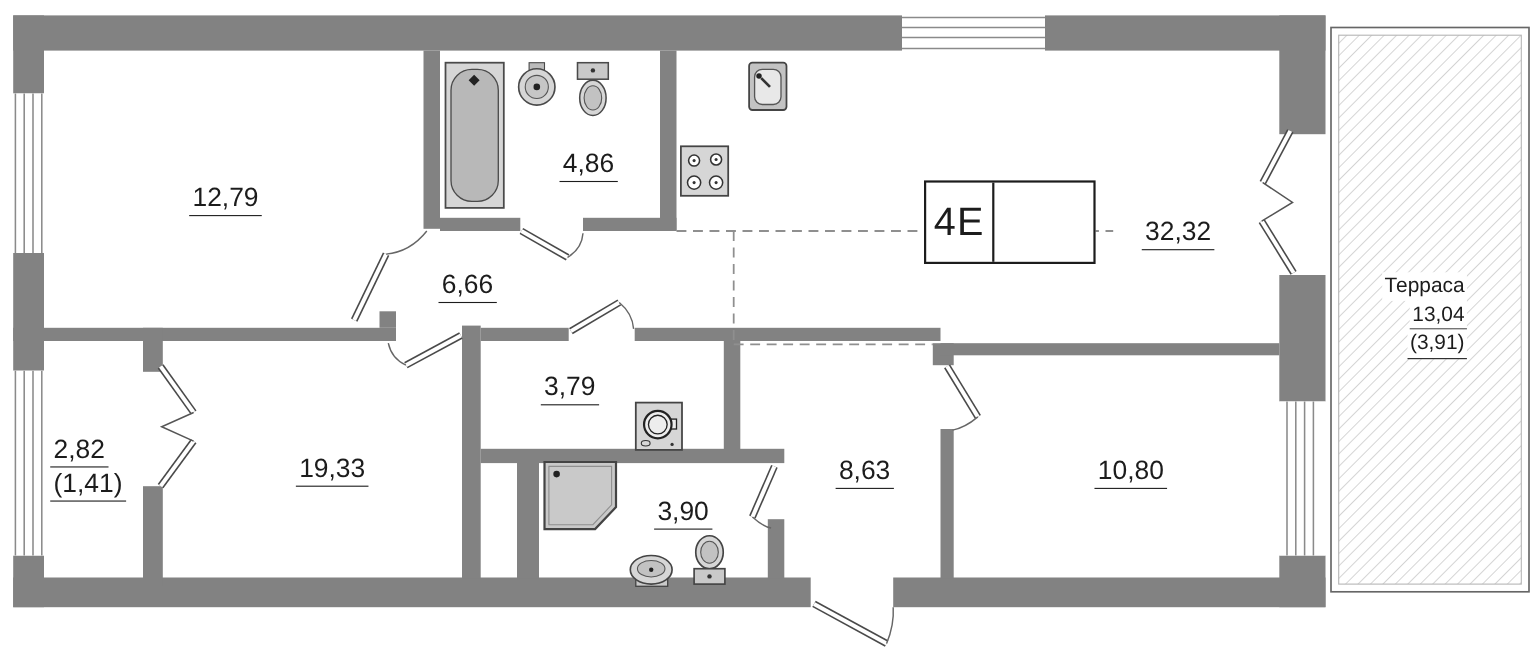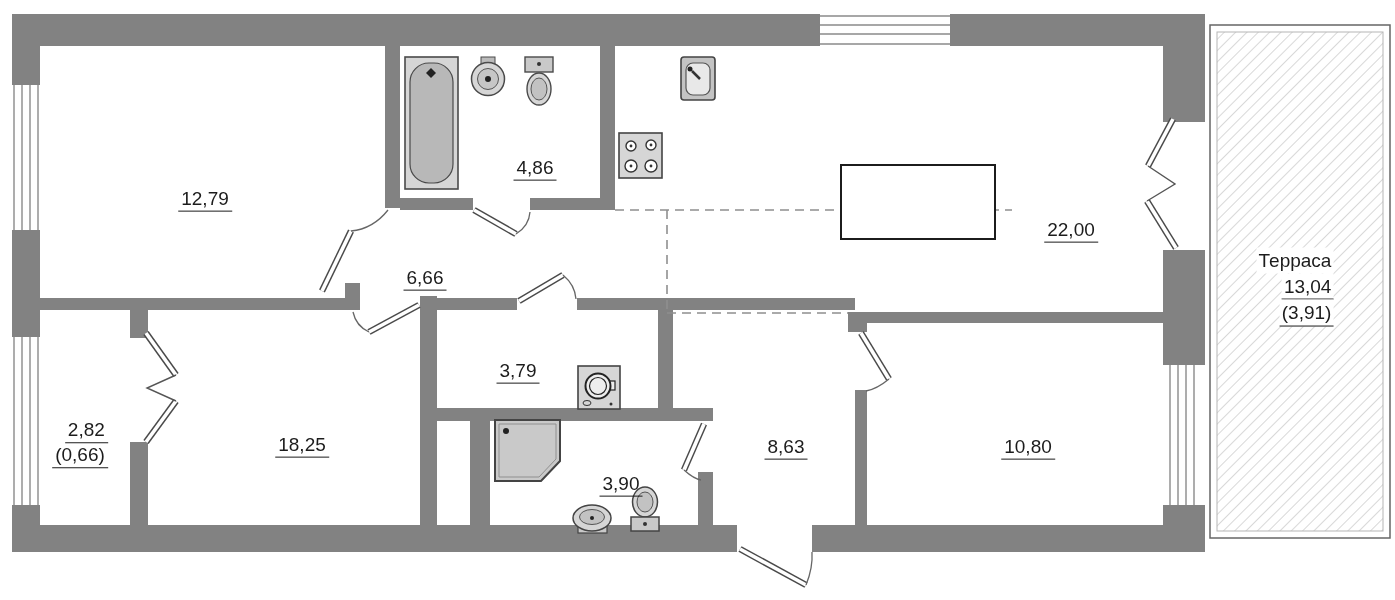--- a/index.html
+++ b/index.html
@@ -1,20 +1,20 @@
 <!DOCTYPE html>
 <html><head>
 <meta charset="utf-8">
 <style>
   html,body{margin:0;padding:0;background:#ffffff;}
   #stage{position:relative;width:1395px;height:600px;background:#fff;overflow:hidden;
          font-family:"Liberation Sans",sans-serif;color:#1c1c1c;}
   #plan-svg{position:absolute;left:0;top:0;}
-  .room-label{position:absolute;transform:translate(-50%,-50%);text-align:right;
-              font-size:19px;line-height:1.25;color:#1c1c1c;white-space:nowrap;margin-top:18px;}
+  .room-label{position:absolute;transform:translate(-50%,-50%);text-align:left;
+              font-size:24px;line-height:1.25;color:#1c1c1c;white-space:nowrap;}
   .room-label .u{border-bottom:1.6px solid #1c1c1c;padding:0 3px;display:inline-block;}
   .terrace-label{position:absolute;transform:translate(-50%,-50%);text-align:right;
                  font-size:19px;line-height:1.35;color:#1c1c1c;}
   .terrace-label span{background:#fff;padding:0 2px;display:inline-block;}
   .terrace-label .u{border-bottom:1.6px solid #1c1c1c;margin-left:18px;}
   #info-box{position:absolute;left:840px;top:164px;width:156px;height:76px;
             border:2px solid #1c1c1c;background:#fff;display:flex;box-sizing:border-box;}
   #info-unit{width:60px;border-right:2px solid #1c1c1c;display:flex;align-items:center;
              justify-content:center;font-size:36px;letter-spacing:1px;}
   #info-rows{flex:1;display:flex;flex-direction:column;}
@@ -219,33 +219,34 @@
       <g stroke="#555555" stroke-width="1.4" fill="none">
         <polyline points="176,375 147,388 176,401"></polyline>
         <polyline points="1148,166 1175,184 1147,201"></polyline>
       </g>
     </g>
   </svg>
 
   <div class="room-label" style="left:205px;top:181px"><span class="u">12,79</span></div>
   <div class="room-label" style="left:535px;top:150px"><span class="u">4,86</span></div>
   <div class="room-label" style="left:425px;top:260px"><span class="u">6,66</span></div>
-  <div class="room-label" style="left:1071px;top:212px"><span class="u">22,00</span></div>
+  <div class="room-label" style="left:1071px;top:212px"><span class="u">32,32</span></div>
   <div class="room-label" style="left:518px;top:353px"><span class="u">3,79</span></div>
-  <div class="room-label" style="left:302px;top:427px"><span class="u">18,25</span></div>
+  <div class="room-label" style="left:302px;top:427px"><span class="u">19,33</span></div>
   <div class="room-label" style="left:80px;top:425px">
     <span class="u">2,82</span><br>
-    <span class="u">(0,66)</span>
+    <span class="u">(1,41)</span>
   </div>
   <div class="room-label" style="left:621px;top:466px"><span class="u">3,90</span></div>
   <div class="room-label" style="left:786px;top:429px"><span class="u">8,63</span></div>
   <div class="room-label" style="left:1028px;top:429px"><span class="u">10,80</span></div>
 
   <div class="terrace-label" style="left:1295px;top:287px">
     <span>Терраса</span><br>
     <span class="u">13,04</span><br>
     <span class="u">(3,91)</span>
   </div>
 
   <div id="info-box">
+    <div id="info-unit">4Е</div>
   </div>
 
 </div>
 
 </body></html>

